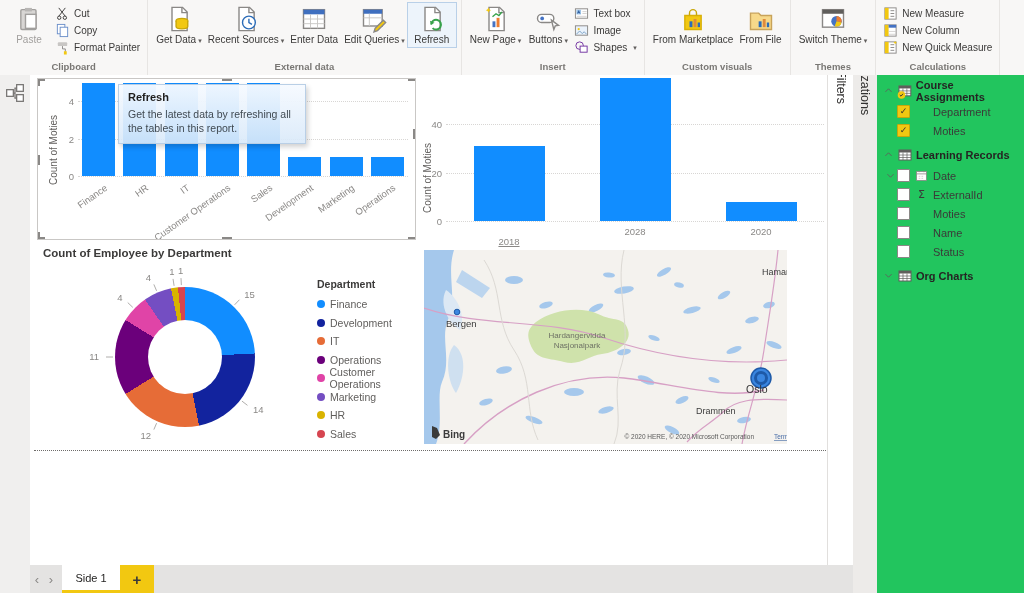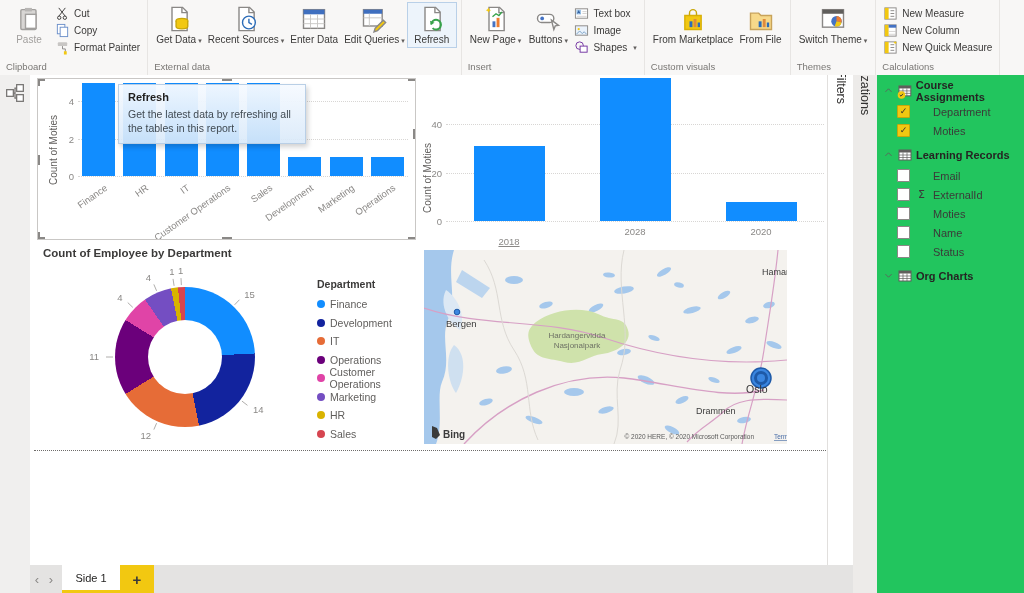--- a/index.html
+++ b/index.html
@@ -5,21 +5,21 @@
   html,body{margin:0;padding:0;background:#fff;}
   .app{position:relative;width:1024px;height:593px;overflow:hidden;
        font-family:"Liberation Sans","DejaVu Sans",sans-serif;background:#fff;
        -webkit-font-smoothing:antialiased;}
   
   .titlebar-sliver{position:absolute;left:10px;top:0;width:30px;height:3px;background:#2b6cb8;}
   .ribbon{position:absolute;left:0;top:0;width:1024px;height:75px;background:#f8f7f6;
           border-bottom:1px solid #d8d6d4;display:flex;align-items:stretch;}
   .rb-group{display:flex;flex-direction:column;border-right:1px solid #e7e5e3;padding:0 2px;}
   .rb-items{flex:1;display:flex;align-items:flex-start;padding:3px 3px 0 3px;}
-  .rb-caption{height:14px;line-height:13px;font-size:9.5px;color:#797774;white-space:nowrap;padding:0 4px 1px;}
+  .rb-caption{height:14px;line-height:13px;font-size:9.5px;color:#797774;text-align:center;white-space:nowrap;padding:0 4px 1px;font-weight:bold;}
   .rb-big{display:flex;flex-direction:column;align-items:center;min-width:42px;max-width:86px;
           padding:2px 3px;font-size:10px;line-height:1.12;color:#3b3a39;text-align:left;cursor:default;}
   .rb-big .ic{width:28px;height:28px;margin-bottom:1px;}
   .rb-big .ic svg{width:28px;height:28px;}
   .rb-big.hl{background:#edf4fb;outline:1px solid #b9d0e8;}
   .rb-big.dis{color:#a19f9d;}
   .rb-smallcol{display:flex;flex-direction:column;justify-content:flex-start;padding:2px 2px 0 2px;}
   .rb-small{display:flex;align-items:center;gap:4px;height:17px;font-size:10px;color:#3b3a39;white-space:nowrap;}
   .rb-small .ic, .rb-small .ic svg{width:15px;height:15px;}
   .caret{font-size:7px;color:#605e5c;margin-left:2px;}
@@ -527,24 +527,35 @@
             <path d="M3.5 10l4.5-4.5L12.5 10" stroke="#605e5c" stroke-width="1.3"></path>
           </svg></span>
         <span class="tbl-ic"><svg viewBox="0 0 16 16" fill="none" stroke-width="1">
             <rect x="2" y="3" width="12" height="10" fill="#fff" stroke="#605e5c"></rect>
             <rect x="2" y="3" width="12" height="2.5" fill="#605e5c"></rect>
             <path d="M2 8h12M2 10.5h12M6 5.5v7.5M10 5.5v7.5" stroke="#605e5c" stroke-width=".7"></path>
           </svg></span>
         <span class="lbl">Learning Records</span>
       </div>
       <div class="f-row field">
-        <span class="chev-slot"></span>
+        <span class="chev-slot">
+          <svg viewBox="0 0 16 16" fill="none" stroke-width="1" style="width: 11px; height: 11px;">
+            <path d="M3.5 6l4.5 4.5L12.5 6" stroke="#605e5c" stroke-width="1.3"></path>
+          </svg>
+        </span>
         <span class="cb"></span>
-        <span class="icon-slot"></span>
-        <span class="lbl">Email</span>
+        <span class="icon-slot">
+          <svg viewBox="0 0 16 16" fill="none" stroke-width="1" style="width: 13px; height: 13px;">
+            <rect x="2" y="3" width="12" height="11" fill="#fff" stroke="#8a8886"></rect>
+            <path d="M2 6h12" stroke="#8a8886"></path>
+            <path d="M5 2v2M11 2v2" stroke="#8a8886"></path>
+            <path d="M4.5 9h2M8 9h2M4.5 11.5h2M8 11.5h2" stroke="#c8c6c4"></path>
+          </svg>
+        </span>
+        <span class="lbl">Date</span>
       </div>
       <div class="f-row field">
         <span class="chev-slot"></span>
         <span class="cb"></span>
         <span class="icon-slot">
           <span class="sigma">Σ</span>
         </span>
         <span class="lbl">ExternalId</span>
       </div>
       <div class="f-row field">

